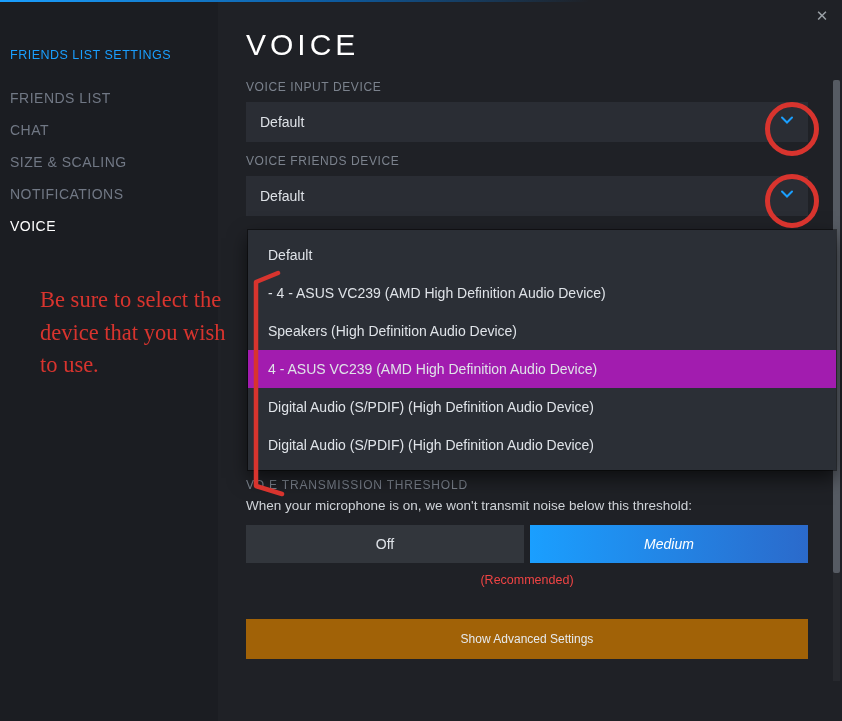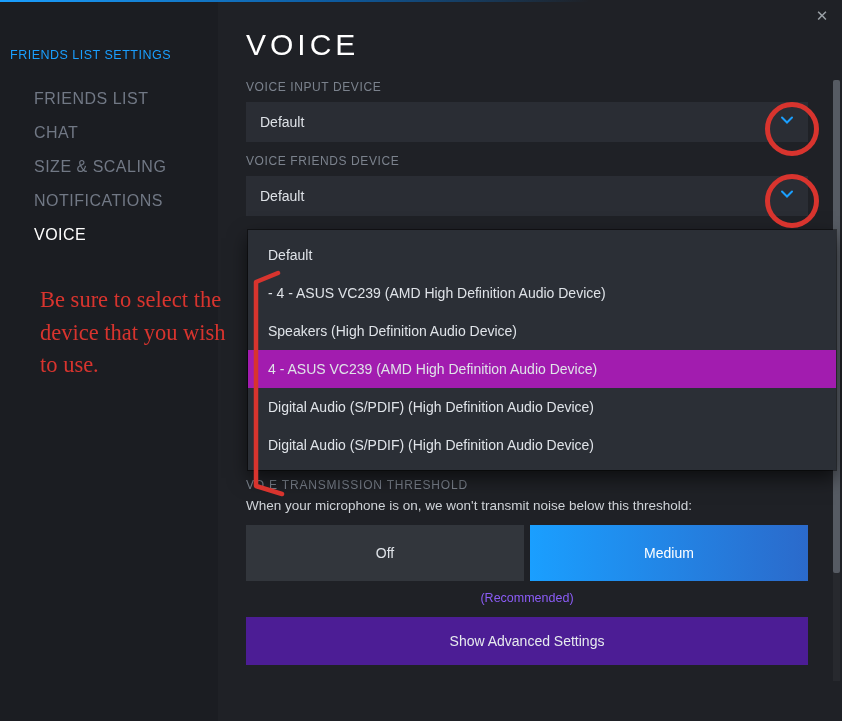--- a/index.html
+++ b/index.html
@@ -23,22 +23,22 @@
   .sidebar {
     width: 218px; flex-shrink: 0;
     background: #1b1d22;
     padding: 48px 0 0 10px;
   }
   .sidebar-title {
     color: #1a9fff; font-size: 12.5px; letter-spacing: 0.5px;
     margin-bottom: 20px;
   }
   .sidebar-item {
-    color: #717885; font-size: 16px; letter-spacing: 0.5px;
-    padding: 8px 0; cursor: pointer; margin-left: 24px;
+    color: #717885; font-size: 14px; letter-spacing: 0.5px;
+    padding: 8px 0; cursor: pointer;
   }
   .sidebar-item.active { color: #ffffff; }
   .main {
     flex: 1; position: relative;
     padding: 28px 34px 0 28px;
     overflow: hidden;
   }
   .page-title {
     color: #fff; font-size: 30px; letter-spacing: 4px; font-weight: 300;
     margin-bottom: 18px;
@@ -77,36 +77,37 @@
   .section-heading-obscured {
     color: #7b828d; font-size: 12px; letter-spacing: 0.8px;
     margin-top: 262px;
   }
   .section-desc {
     color: #cfd3d8; font-size: 13.5px;
     margin: 6px 0 12px;
   }
   .seg-row { display: flex; gap: 6px; }
   .seg-btn {
-    flex: 1; height: 56px; background: #32363c;
+    flex: 1; height: 38px; background: #32363c;
     display: flex; align-items: center; justify-content: center;
     color: #dfe3e8; font-size: 14px; cursor: pointer;
   }
   .seg-btn.selected {
     background: linear-gradient(90deg, #1a9fff 0%, #2b6acb 100%);
     color: #fff;
+    font-style: italic;
   }
   .recommended {
-    text-align: center; color: #8b5cf6; font-size: 12.5px;
-    margin: 10px 0 12px;
+    text-align: center; color: #ef4444; font-size: 12.5px;
+    margin: 10px 0 32px;
   }
   .adv-btn {
-    height: 48px; background: #4c1d95;
+    height: 40px; background: #a16207;
     display:flex; align-items:center; justify-content:center;
-    color: #e6eaee; font-size: 14px; cursor:pointer;
+    color: #e6eaee; font-size: 12px; cursor:pointer;
   }
   .scroll-indicator {
     position: absolute; right: 2px; top: 80px; bottom: 40px; width: 7px;
     background: rgba(255,255,255,0.04);
   }
   .scroll-thumb {
     position: absolute; left: 0; width: 7px; top: 0; height: 82%;
     background: #565b63; border-radius: 2px;
   }
   

